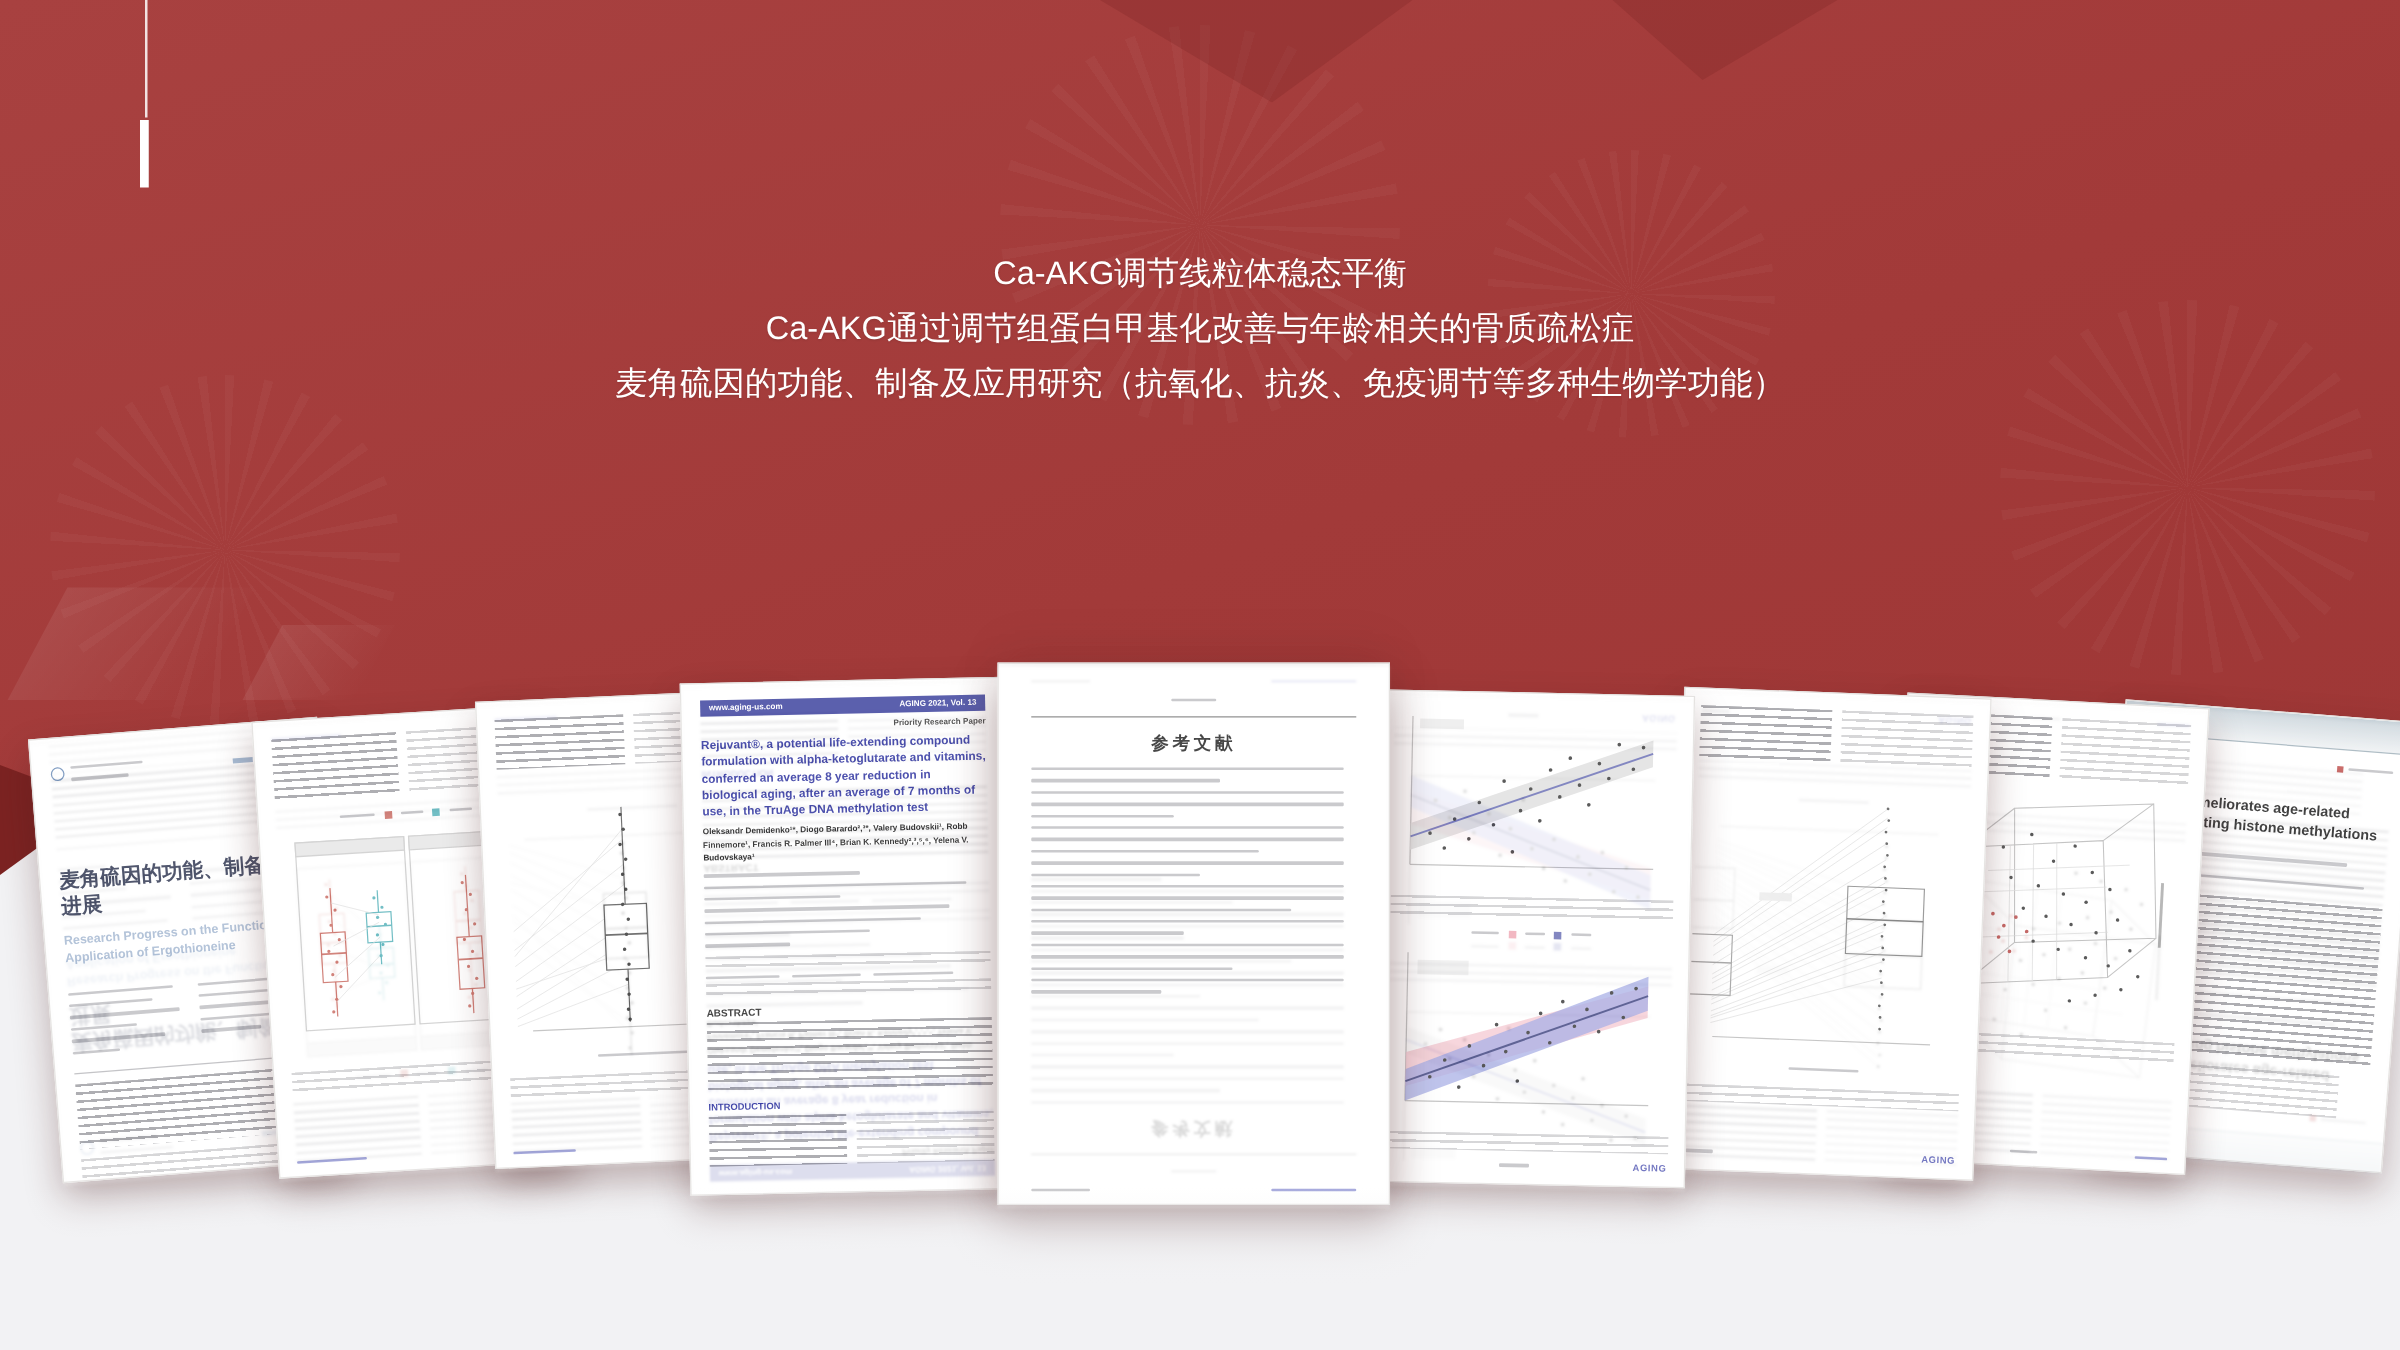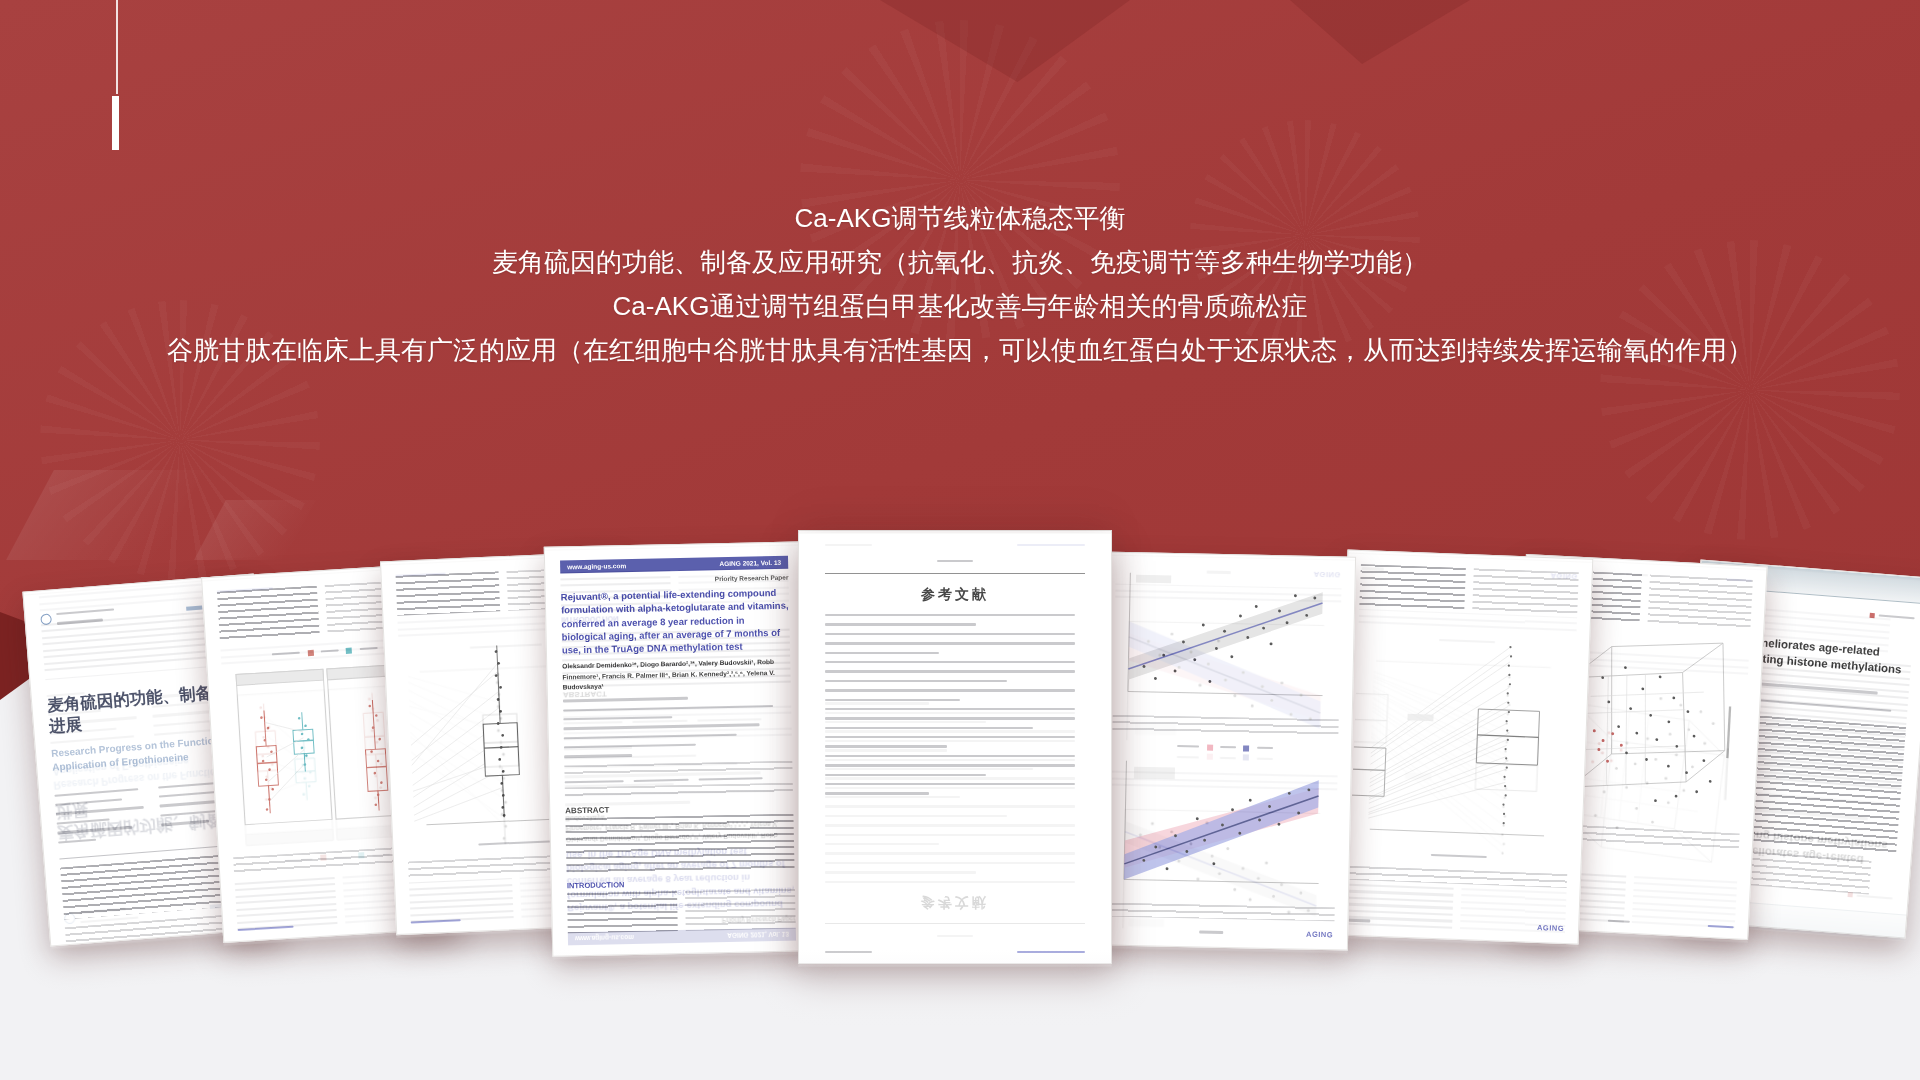--- a/index.html
+++ b/index.html
@@ -100,23 +100,22 @@
   <div class="streak" style="left:210px;top:500px;width:90px;height:60px;"></div>
   <div class="wedge l"></div>
   <div class="wedge r"></div>
 
   <div class="accent-line"></div>
   <div class="accent-bar"></div>
 
 
   <div class="bullets">
     <div>Ca-AKG调节线粒体稳态平衡</div>
+    <div>Ca-AKG通过调节组蛋白甲基化改善与年龄相关的骨质疏松症</div>
     <div>麦角硫因的功能、制备及应用研究（抗氧化、抗炎、免疫调节等多种生物学功能）</div>
-    <div>Ca-AKG通过调节组蛋白甲基化改善与年龄相关的骨质疏松症</div>
-    <div>谷胱甘肽在临床上具有广泛的应用（在红细胞中谷胱甘肽具有活性基因，可以使血红蛋白处于还原状态，从而达到持续发挥运输氧的作用）</div>
   </div>
 
   <div class="docs">
 
     <div class="doc" style="left:36px;top:582px;width:232px;height:356px;transform:rotate(-4.5deg);z-index:1;">
       <div class="page">
         <div style="padding:16px 15px;">
           <div class="d1-head">
             <div class="d1-logo"></div>
             <div style="width:58px;">

